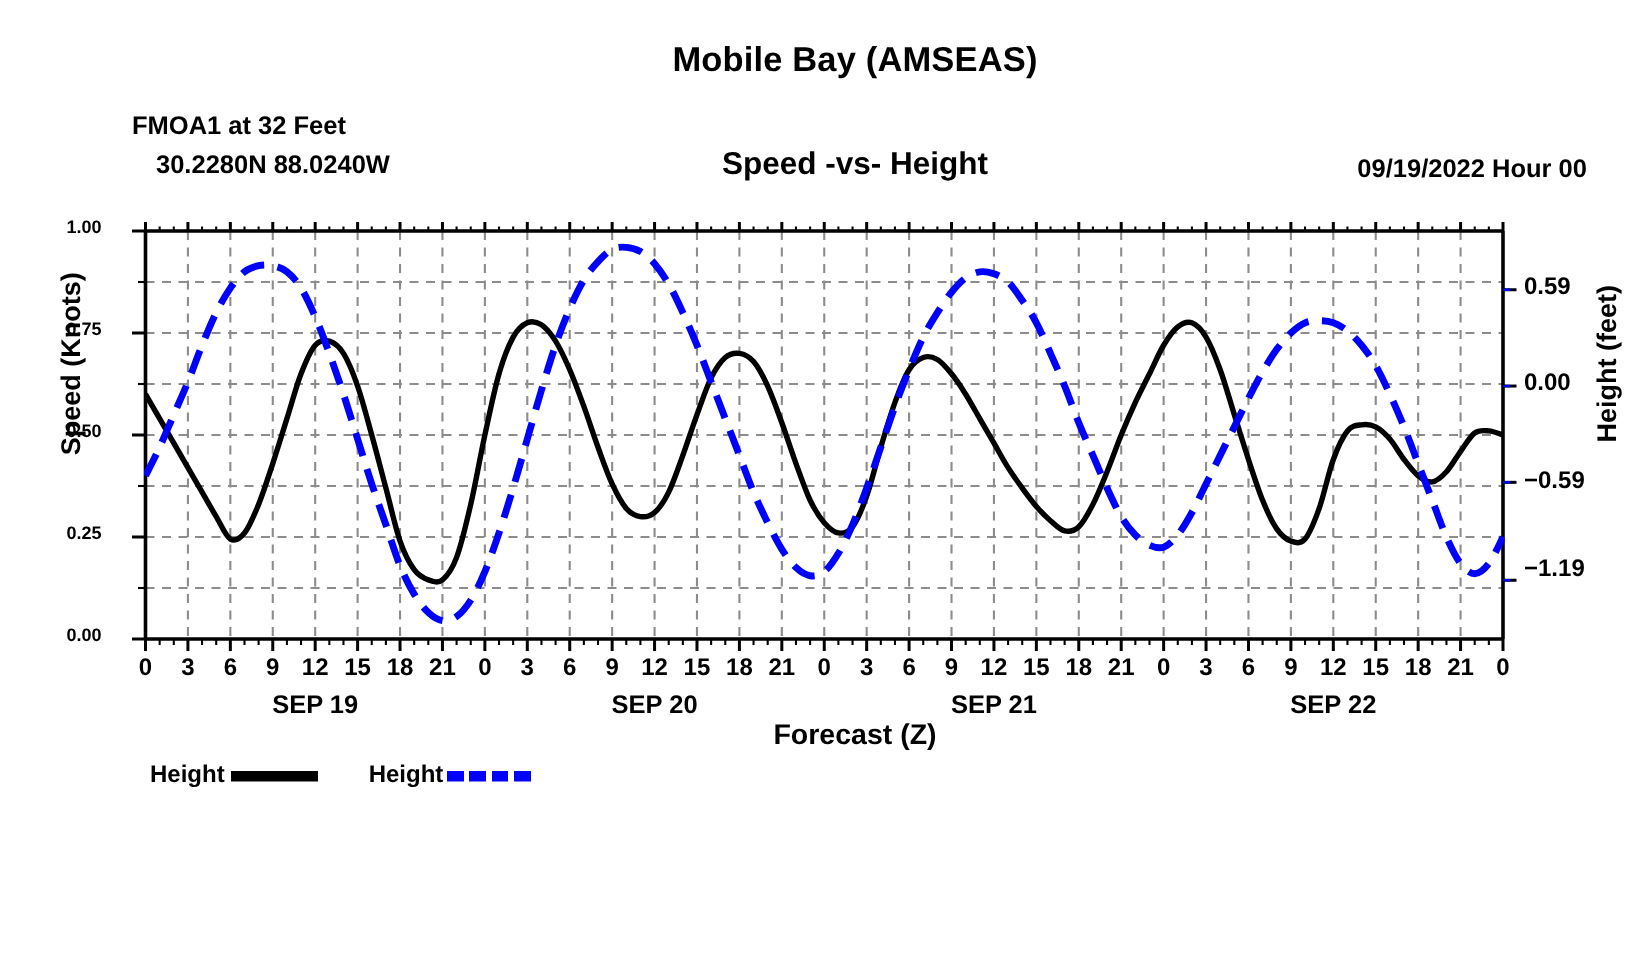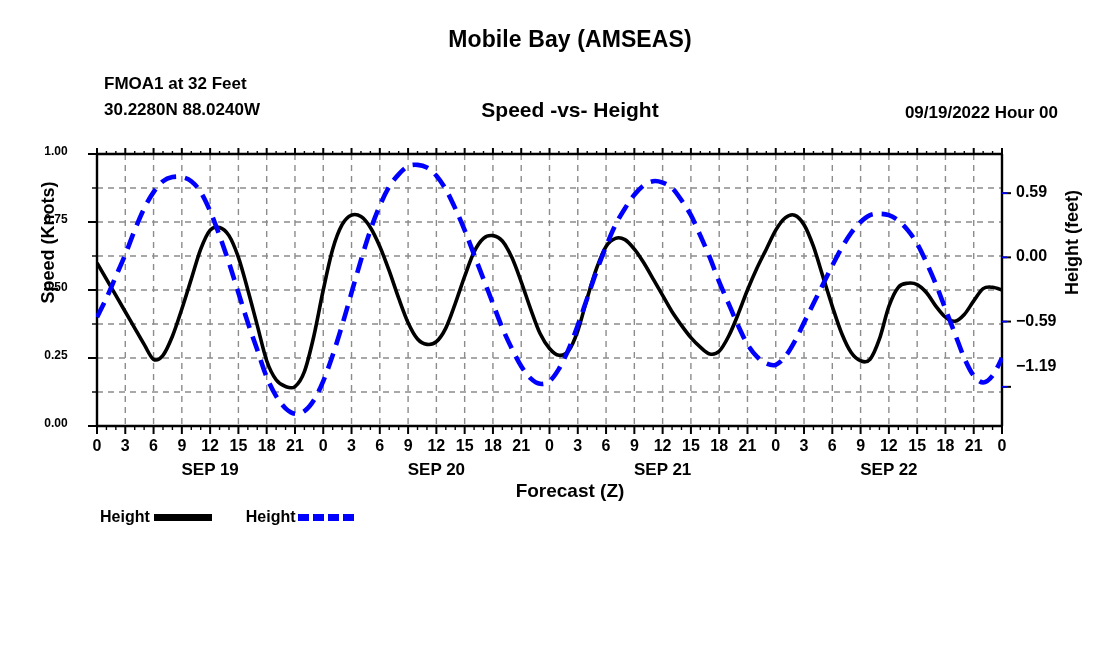--- a/index.html
+++ b/index.html
@@ -24,21 +24,21 @@
   .abs { position: absolute; }
 
   .title-main {
     left: 0; right: 0; top: 26px;
     text-align: center;
     font-size: 23px;
     font-weight: bold;
     letter-spacing: 0.1px;
   }
   .station-line1 {
-    left: 104px; top: 74px;
+    left: 88px; top: 74px;
     font-size: 17px;
     font-weight: bold;
   }
   .station-line2 {
     left: 104px; top: 100px;
     font-size: 17px;
     font-weight: bold;
   }
   .subtitle {
     left: 0; right: 0; top: 98px;
@@ -138,21 +138,21 @@
       <div class="abs ytick-left" style="left: 27px; top: 144px;">1.00</div>
       <div class="abs ytick-left" style="left: 27px; top: 212px;">0.75</div>
       <div class="abs ytick-left" style="left: 27px; top: 280px;">0.50</div>
       <div class="abs ytick-left" style="left: 27px; top: 348px;">0.25</div>
       <div class="abs ytick-left" style="left: 27px; top: 416px;">0.00</div>
     </div>
   <div class="abs" id="ytick-right-layer" style="left:0;top:0;width:1100px;height:650px;pointer-events:none;">
       <div class="abs ytick-right" style="left: 1016px; top: 183.168px;">0.59</div>
       <div class="abs ytick-right" style="left: 1016px; top: 247.36px;">0.00</div>
       <div class="abs ytick-right" style="left: 1016px; top: 311.552px;">−0.59</div>
-      <div class="abs ytick-right" style="left: 1016px; top: 357px;">−1.19</div>
+      <div class="abs ytick-right" style="left: 1016px; top: 371px;">−1.19</div>
     </div>
   <div class="abs" id="xtick-layer" style="left:0;top:0;width:1100px;height:650px;pointer-events:none;">
       <div class="abs xtick" style="left: 84px; top: 437px;">0</div>
       <div class="abs xtick" style="left: 112.281px; top: 437px;">3</div>
       <div class="abs xtick" style="left: 140.562px; top: 437px;">6</div>
       <div class="abs xtick" style="left: 168.844px; top: 437px;">9</div>
       <div class="abs xtick" style="left: 197.125px; top: 437px;">12</div>
       <div class="abs xtick" style="left: 225.406px; top: 437px;">15</div>
       <div class="abs xtick" style="left: 253.688px; top: 437px;">18</div>
       <div class="abs xtick" style="left: 281.969px; top: 437px;">21</div>

